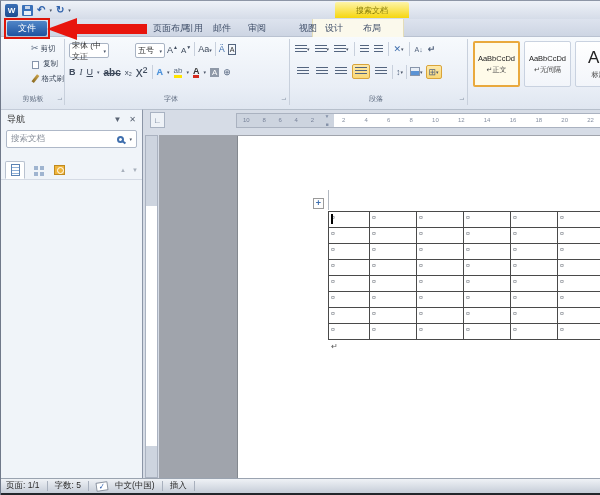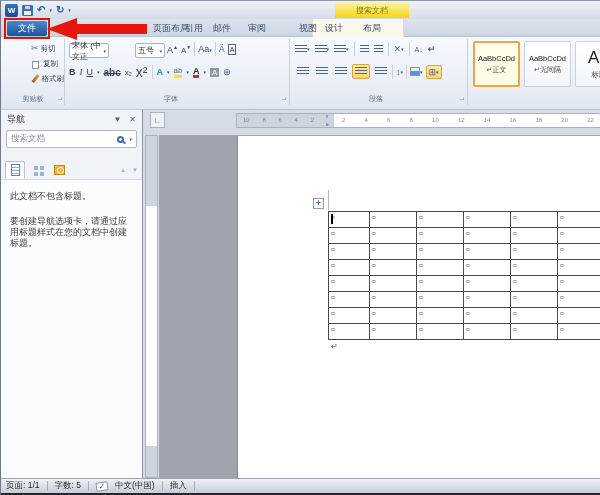--- a/index.html
+++ b/index.html
@@ -359,24 +359,20 @@
           <span class="ic-grid"></span>
         </span>
       <span class="ptab">
           <span class="ic-res"></span>
         </span>
       <span class="pane-upd">
         <span>▲</span>
         <span>▼</span>
       </span>
     </div>
-    <div class="pane-body">
-      <div class="msg1">此文档不包含标题。</div>
-      <div class="msg2">要创建导航选项卡，请通过应用标题样式在您的文档中创建标题。</div>
-    </div>
   </div>
 
   <div class="abs docarea"></div>
   <div class="abs page">
     <div class="ghostline"></div>
     <div class="movehandle">+</div>
     <div class="dtable">
         <div class="trow">
           <div class="tcell" style="width: 41px;">
             <span class="cellmark">¤</span>

